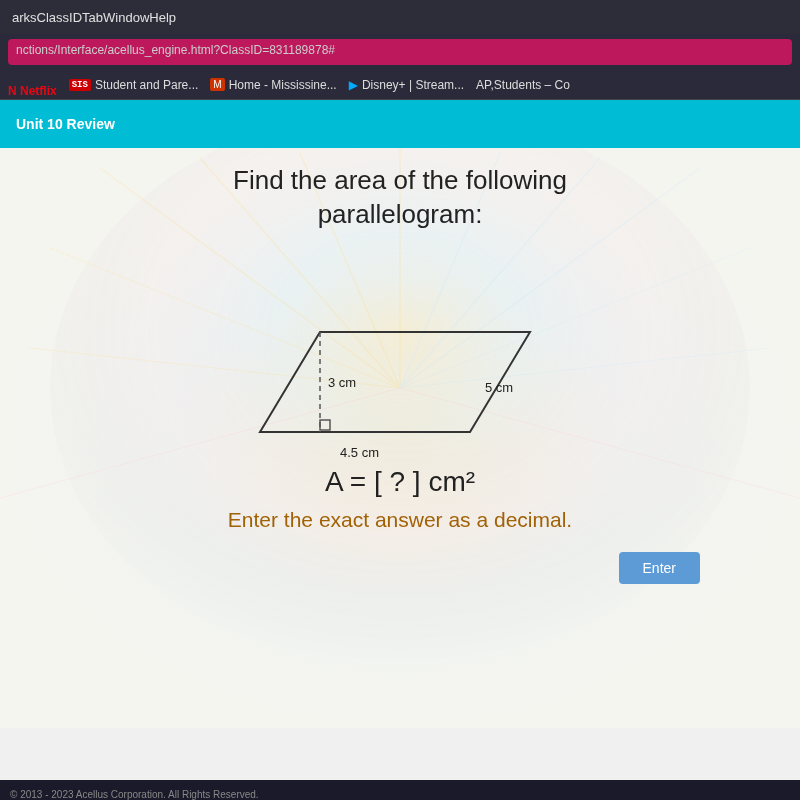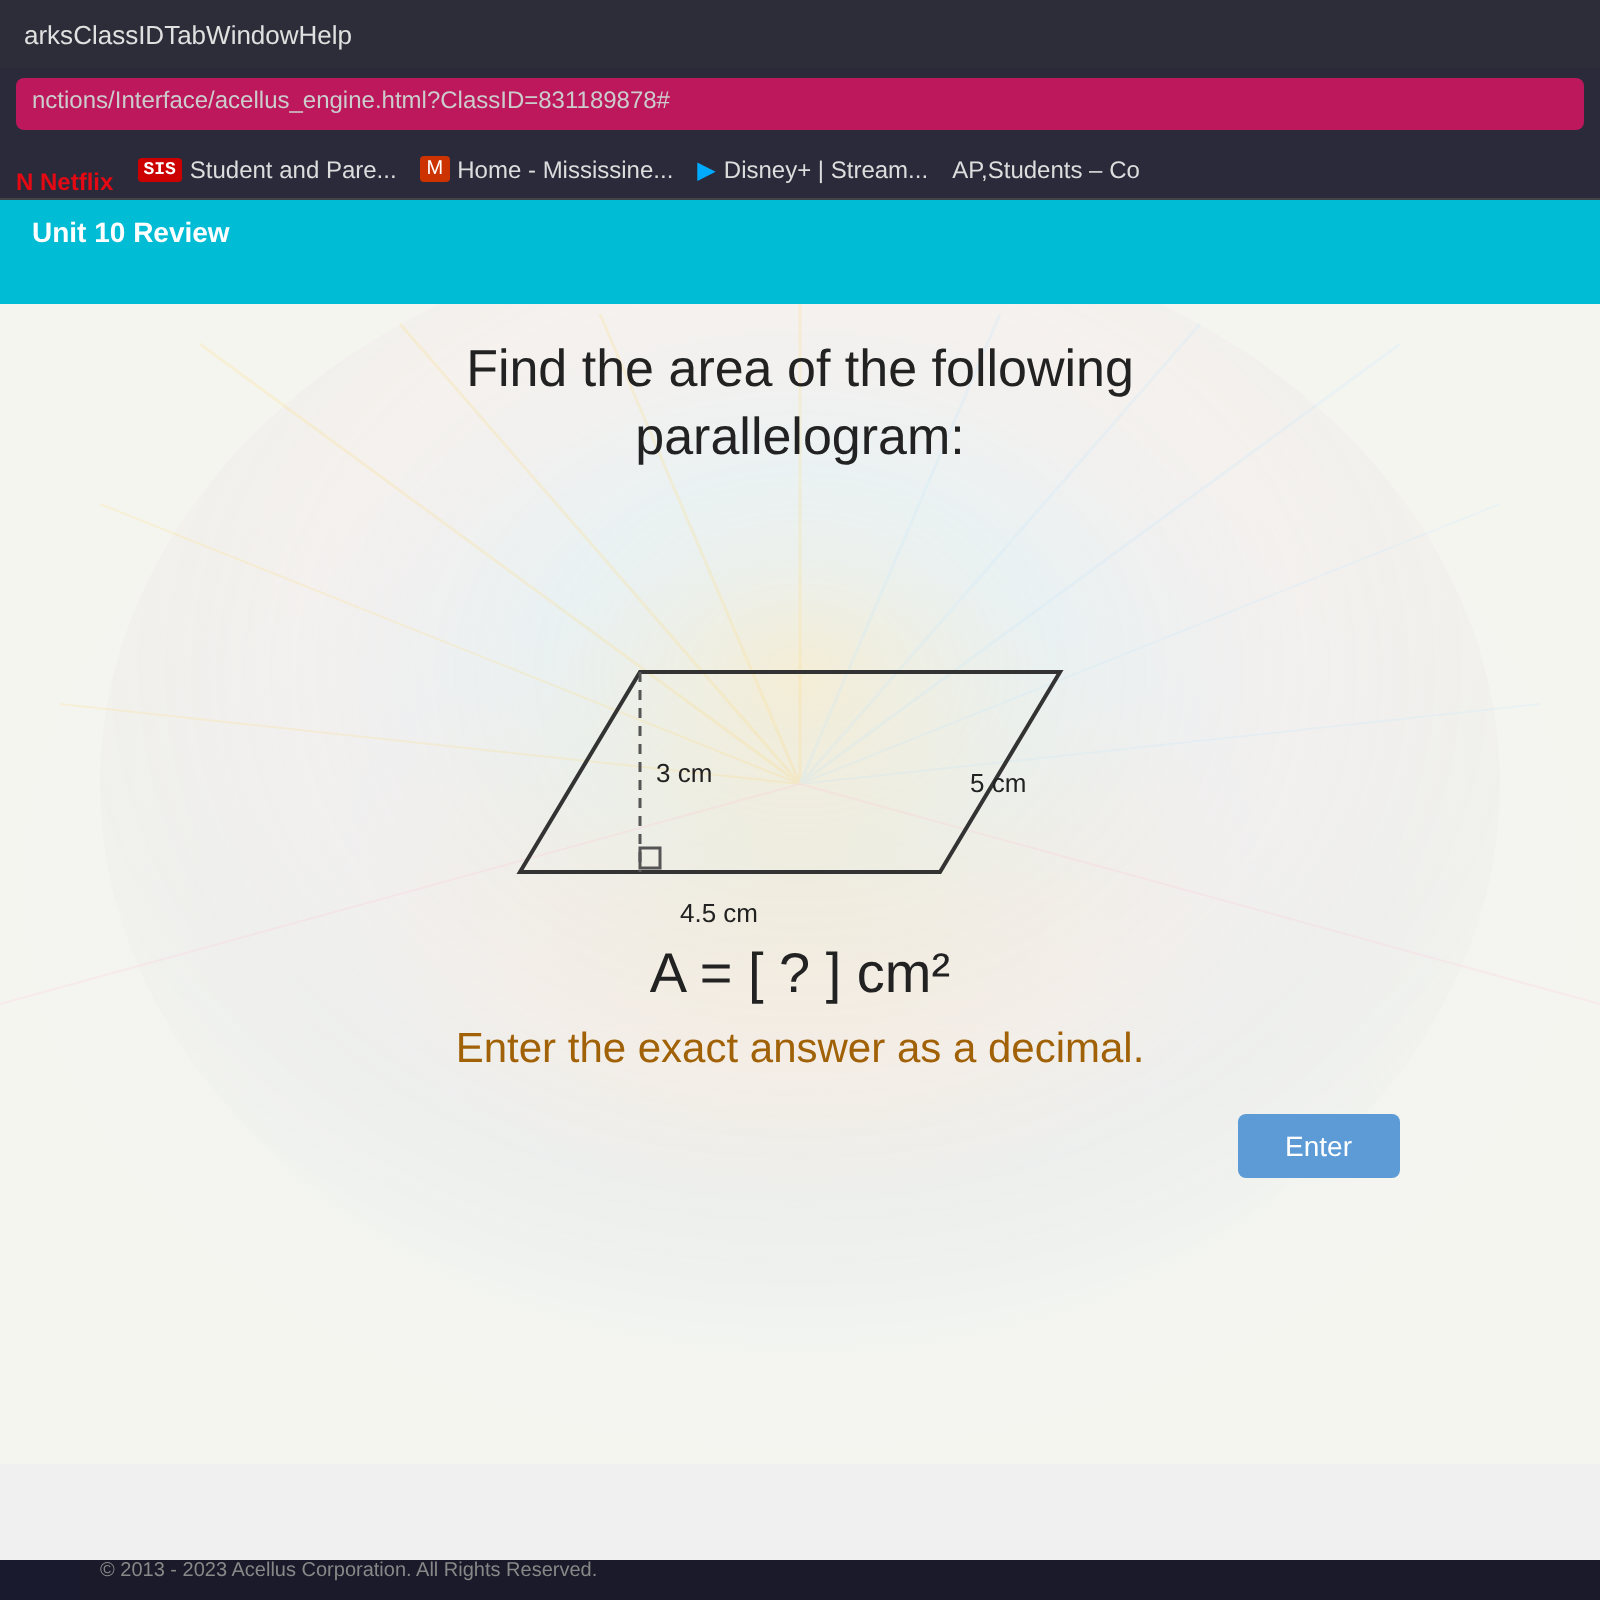--- a/index.html
+++ b/index.html
@@ -88,23 +88,24 @@
     
     .browser-content {
       background: #f0f0f0;
       height: calc(800px - 34px - 36px - 30px - 20px);
       overflow: hidden;
     }
 
     
     .unit-header {
       background: #00bcd4;
-      padding: 8px 16px;
-      height: 52px;
-      display: flex;
+      padding: 24px 16px;
+      height: 27px;
+      display: flex;
+      align-items: center;
     }
 
     .unit-header-text {
       color: white;
       font-weight: bold;
       font-size: 14px;
     }
 
     
     .question-area {
@@ -183,23 +184,22 @@
       font-size: 14px;
       border-radius: 4px;
       cursor: pointer;
     }
 
     
     .status-bar {
       background: #1a1a2a;
       height: 20px;
       display: flex;
-      align-items: flex-start;
+      align-items: flex-end;
       padding: 0 10px;
-      margin-left: 40px;
     }
 
     .status-text {
       color: #888;
       font-size: 10px;
     }
 
     
     .rays-bg {
       position: absolute;

